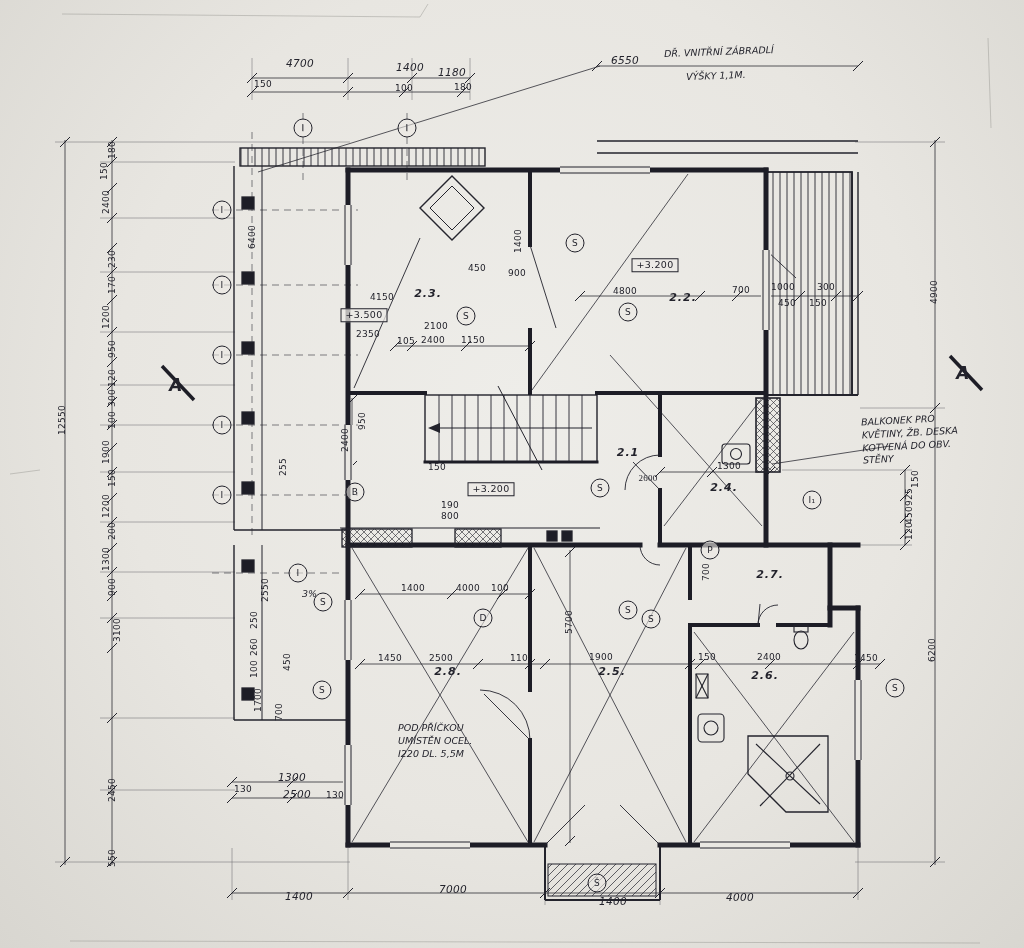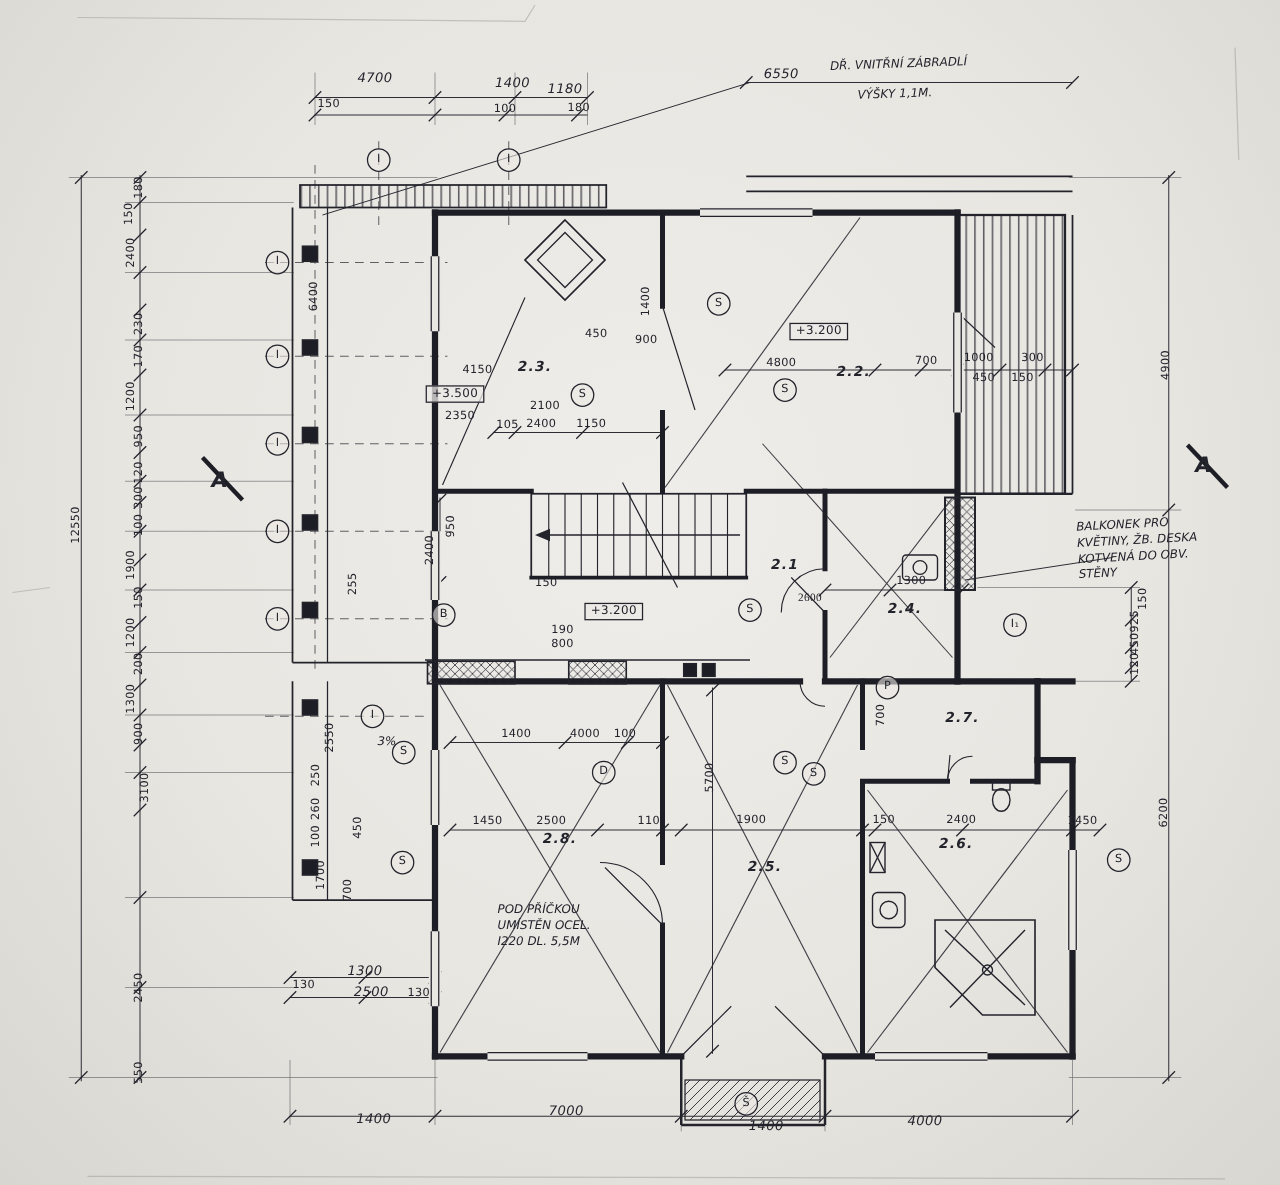--- a/index.html
+++ b/index.html
@@ -461,21 +461,21 @@
       <span class="lbl hw" style="left: 299px; top: 896px;">1400</span>
       <span class="lbl hw" style="left: 453px; top: 889px;">7000</span>
       <span class="lbl hw" style="left: 613px; top: 901px;">1400</span>
       <span class="lbl hw" style="left: 740px; top: 897px;">4000</span>
       <span class="lbl room" style="left: 428px; top: 293px;">2.3.</span>
       <span class="lbl room" style="left: 683px; top: 297px;">2.2.</span>
       <span class="lbl room" style="left: 628px; top: 452px;">2.1</span>
       <span class="lbl room" style="left: 724px; top: 487px;">2.4.</span>
       <span class="lbl room" style="left: 770px; top: 574px;">2.7.</span>
       <span class="lbl room" style="left: 448px; top: 671px;">2.8.</span>
-      <span class="lbl room" style="left: 612px; top: 671px; margin-top: 22px;">2.5.</span>
+      <span class="lbl room" style="left: 612px; top: 671px;">2.5.</span>
       <span class="lbl room" style="left: 765px; top: 675px;">2.6.</span>
       <span class="lbl elev" style="left: 364px; top: 315px;">+3.500</span>
       <span class="lbl elev" style="left: 655px; top: 265px;">+3.200</span>
       <span class="lbl elev" style="left: 491px; top: 489px;">+3.200</span>
       <span class="lbl circle" style="left: 303px; top: 128px;">I</span>
       <span class="lbl circle" style="left: 407px; top: 128px;">I</span>
       <span class="lbl circle" style="left: 222px; top: 210px;">I</span>
       <span class="lbl circle" style="left: 222px; top: 285px;">I</span>
       <span class="lbl circle" style="left: 222px; top: 355px;">I</span>
       <span class="lbl circle" style="left: 222px; top: 425px;">I</span>

